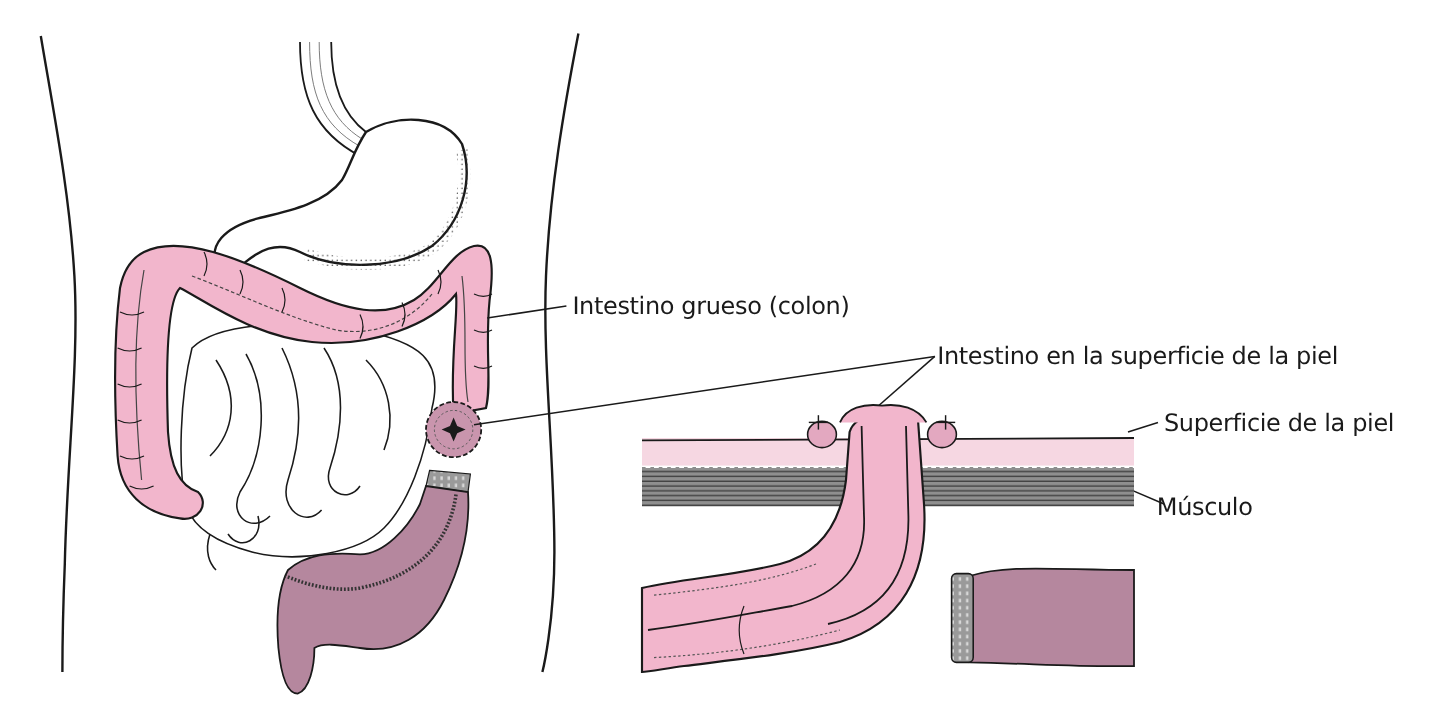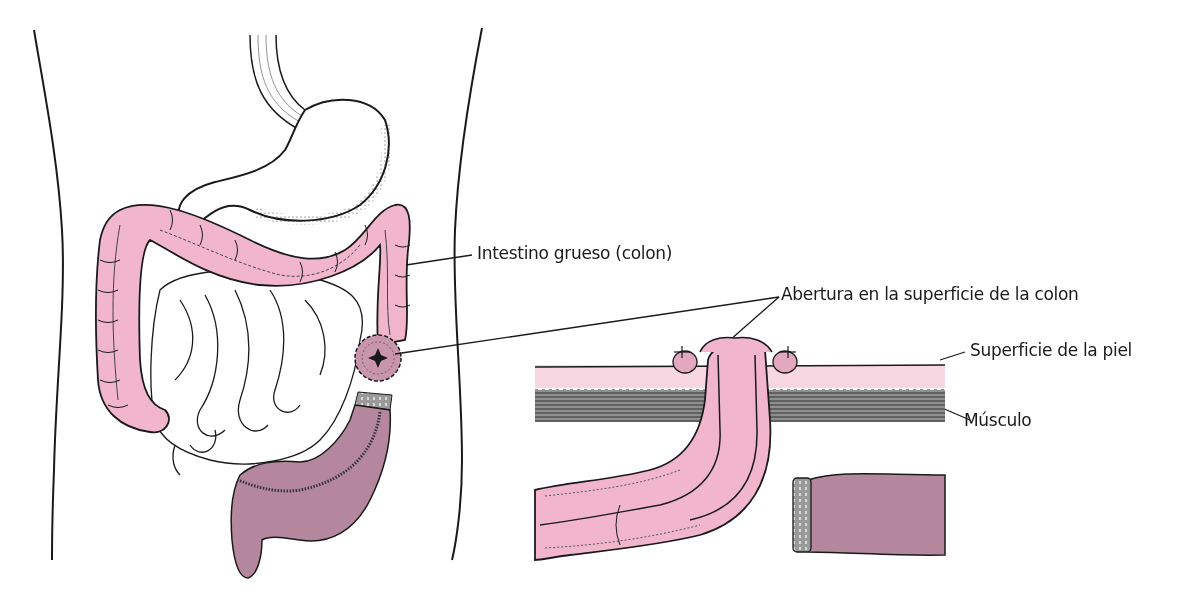--- a/index.html
+++ b/index.html
@@ -1,18 +1,18 @@
 <!DOCTYPE html>
 <html><head>
 <meta charset="utf-8">
 <style>
   html, body { margin: 0; padding: 0; background: #ffffff; }
   body { width: 1200px; height: 596px; position: relative; overflow: hidden; font-family: "DejaVu Sans", sans-serif; }
   svg.art { position: absolute; left: 0; top: 0; }
-  .label { position: absolute; font-family: "DejaVu Sans", sans-serif; font-size: 17px; color: #1a1a1a; white-space: nowrap; letter-spacing: -0.3px; }
+  .label { position: absolute; font-family: "DejaVu Sans", sans-serif; font-size: 20px; color: #1a1a1a; white-space: nowrap; letter-spacing: -0.3px; }
 </style>
 </head>
 <body>
 
 <svg class="art" width="1200" height="596" viewBox="0 0 1200 596">
   <defs>
     <pattern id="stipple" width="4" height="4" patternUnits="userSpaceOnUse">
       <circle cx="1" cy="1" r="0.6" fill="#333"></circle>
     </pattern>
     <pattern id="muscleLines" width="8" height="4" patternUnits="userSpaceOnUse">
@@ -123,15 +123,15 @@
       <line x1="788" y1="346" x2="788" y2="358"></line>
   </g>
 
   <g>
     <path d="M808,480 C840,470 880,475 945,475 L945,555 C900,556 860,553 808,552 Z" fill="#b5879e" stroke="#1a1a1a" stroke-width="1.5"></path>
     <rect x="793" y="478" width="18" height="74" rx="4" fill="url(#band)" stroke="#1a1a1a" stroke-width="1.3"></rect>
   </g>
 </svg>
 
 <div class="label" style="left:477px; top:243px;">Intestino grueso (colon)</div>
-<div class="label" style="left:781px; top:284px;">Abertura en la superficie de la colon</div>
+<div class="label" style="left:781px; top:284px;">Intestino en la superficie de la piel</div>
 <div class="label" style="left:970px; top:340px;text-align:center;">Superficie de la piel</div>
 <div class="label" style="left:964px; top:410px;">Músculo</div>
 
 </body></html>

